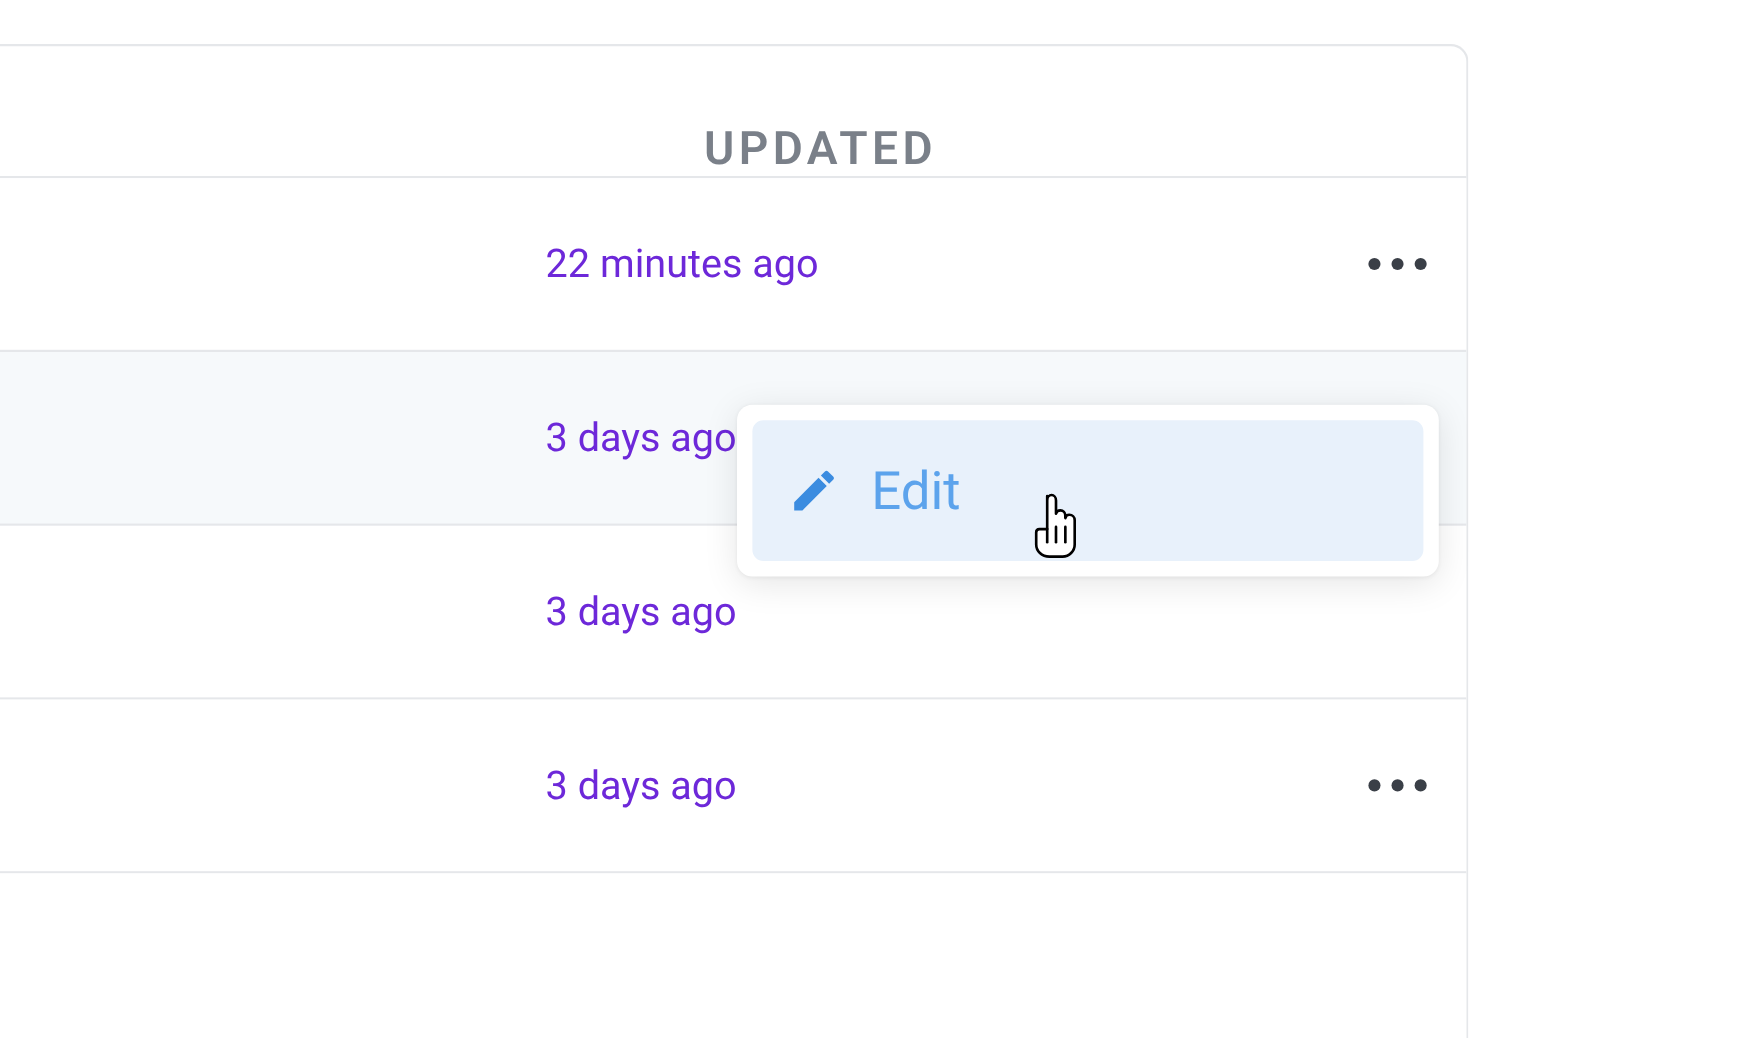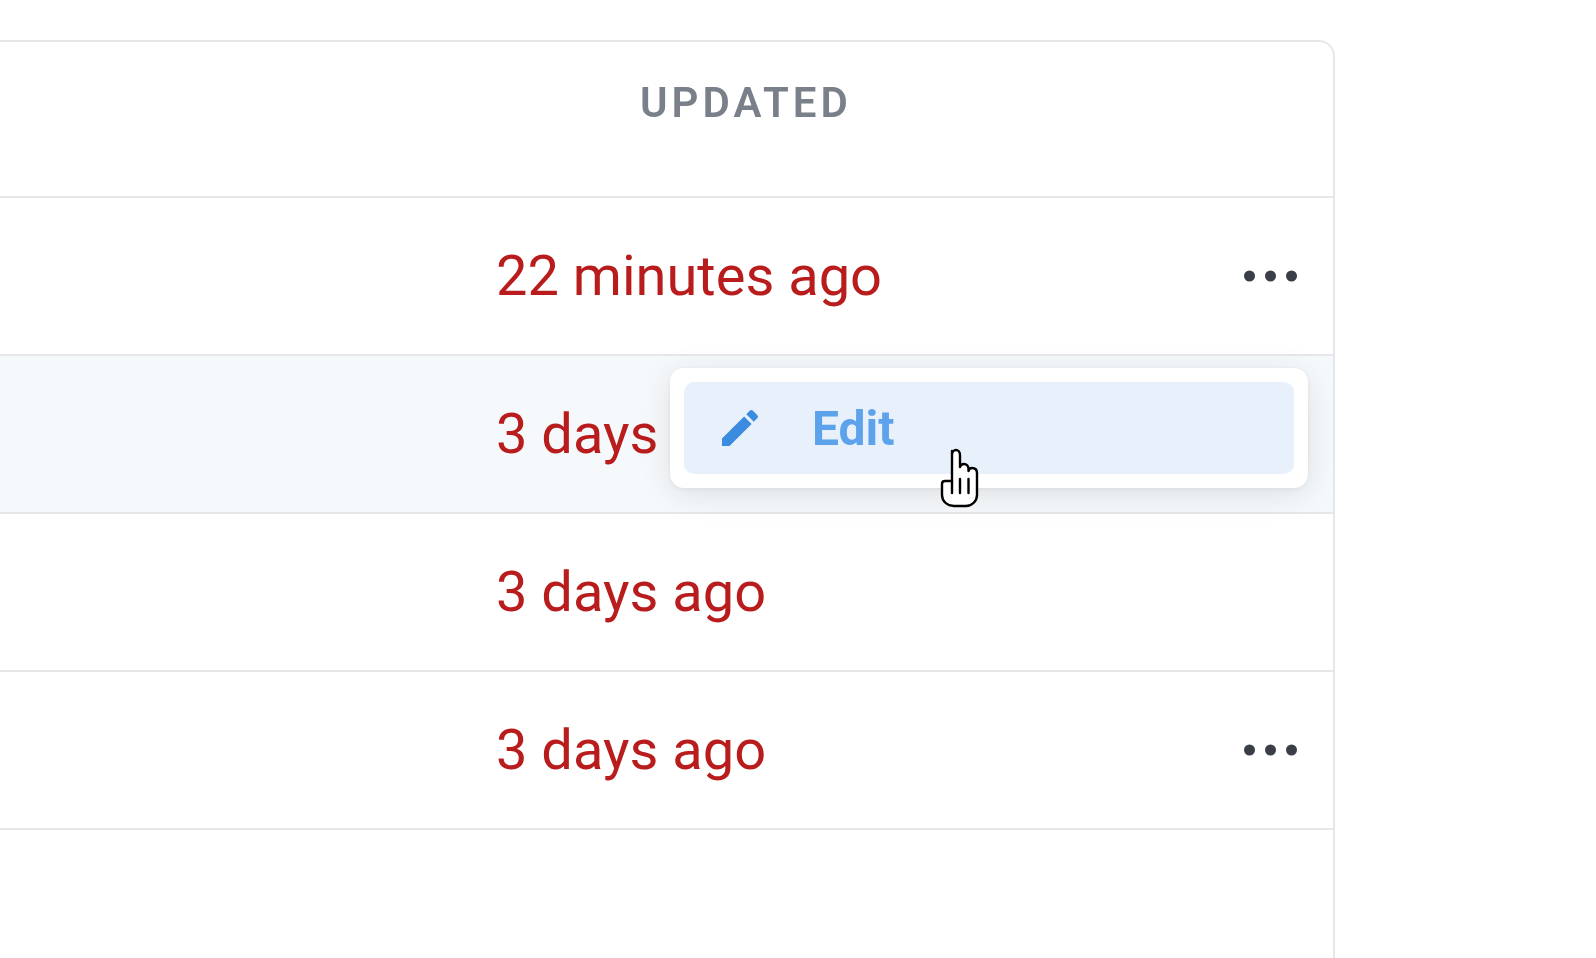--- a/index.html
+++ b/index.html
@@ -17,46 +17,45 @@
       right: 0;
       border-top: 2px solid #e5e7ea;
       border-right: 2px solid #e5e7ea;
       border-top-right-radius: 16px;
       background: #fff;
       width: 1335px;
     }
     .header {
       height: 120px;
       display: flex;
-      align-items: flex-start;
+      align-items: flex-end;
       padding-left: 640px;
       border-bottom: 2px solid #e5e7ea;
-      margin-top: 36px;
     }
     .header-label {
       color: #7a8089;
       font-size: 42px;
       font-weight: 600;
       letter-spacing: 4px;
     }
     .row {
       height: 158px;
       display: flex;
       align-items: center;
       padding-left: 496px;
       border-bottom: 2px solid #e5e7ea;
       position: relative;
       background: #fff;
     }
     .row.highlight {
       background: #f6f9fb;
     }
     .row-text {
-      color: #b91c1c;
-      font-size: 56px;
+      color: #6d28d9;
+      font-size: 36px;
       font-weight: 400;
     }
     .more-btn {
       position: absolute;
       right: 36px;
       top: 50%;
       transform: translateY(-50%);
       display: flex;
       gap: 10px;
       align-items: center;
@@ -73,28 +72,27 @@
       left: 670px;
       top: 368px;
       width: 638px;
       background: #fff;
       border-radius: 14px;
       box-shadow: 0 6px 32px rgba(0,0,0,0.10), 0 1px 4px rgba(0,0,0,0.06);
       padding: 14px;
       z-index: 10;
     }
     .popup-item {
-      height: 92px;
+      height: 128px;
       display: flex;
       align-items: center;
       padding-left: 32px;
       border-radius: 10px;
-      gap: 48px;
+      gap: 28px;
       cursor: pointer;
-      font-weight: bold;
     }
     .popup-item.hover {
       background: #e8f1fb;
     }
     .popup-item .icon {
       width: 48px;
       height: 48px;
       display: flex;
       align-items: center;
       justify-content: center;

